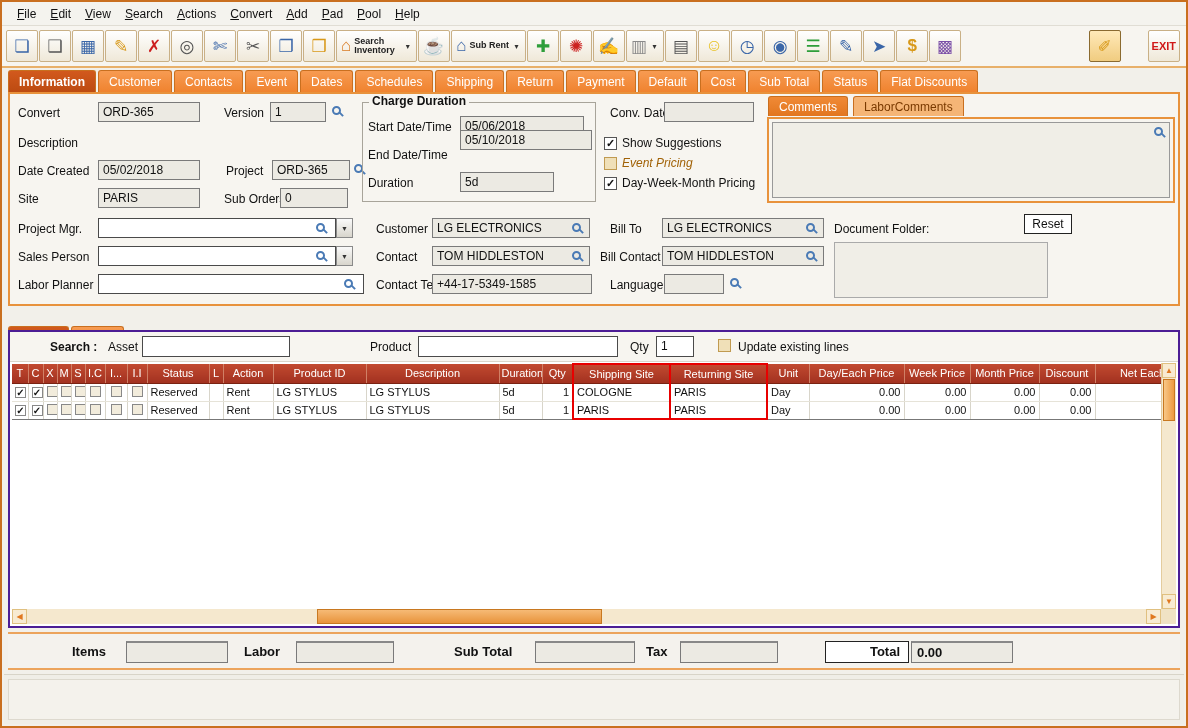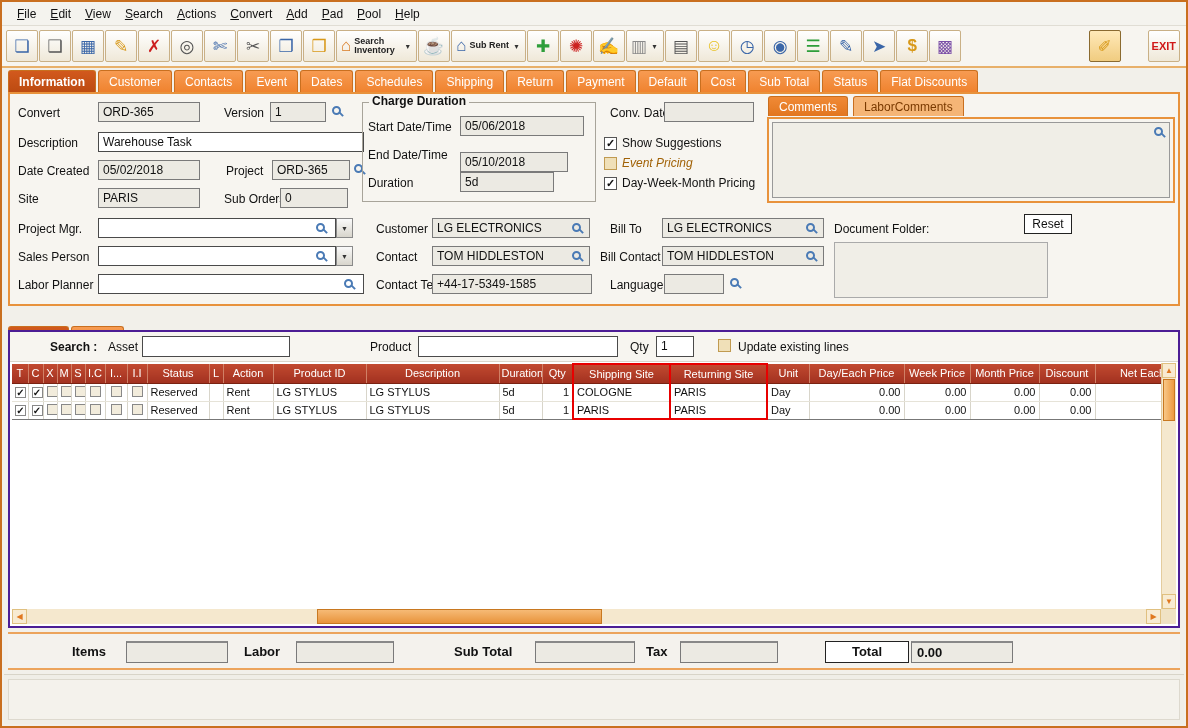--- a/index.html
+++ b/index.html
@@ -123,21 +123,21 @@
             background:linear-gradient(#F6BA76,#E8943C); border:1px solid #C87820; }
   .scorner { position:absolute; right:2px; bottom:2px; width:15px; height:15px; background:#F0E2C4; }
 
   
   .totals { margin:4px 6px 0; height:38px; border-top:2px solid #ECA45C; border-bottom:2px solid #ECA45C;
             background:#F4F2ED; position:relative; flex:0 0 auto; }
   .tlbl { position:absolute; font-weight:bold; font-size:13px; }
   .tfld { position:absolute; height:22px; background:#ECEAE3; border:1px solid #7A7A7A;
           border-top:2px solid #888; padding:2px 5px; font-size:12px; }
   .total-box { position:absolute; height:22px; background:#fff; border:1px solid #222; font-weight:bold;
-               font-size:13px; text-align:center; padding:2px 8px; }
+               font-size:13px; text-align:right; padding:2px 8px; }
   .tfld.boldval { font-weight:bold; font-size:13px; }
 
   
   .statusbar { flex:1; margin:4px 2px 2px; background:#F0EEE7; border-top:1px solid #D8D4C8; position:relative; }
   .statusbar .inner { position:absolute; left:4px; right:4px; top:4px; bottom:4px;
                       background:#F4F2EC; border:1px solid #DDD9CE; }
 </style>
 </head>
 <body>
 
@@ -268,21 +268,20 @@
   </div>
 
   <div class="info-panel">
     <span class="lbl" style="left:8px;top:12px">Convert</span>
     <div class="fld" style="left:88px;top:8px;width:102px">ORD-365</div>
     <span class="lbl" style="left:214px;top:12px">Version</span>
     <div class="fld" style="left:260px;top:8px;width:56px">1</div>
     <span class="mag" style="left:322px;top:12px"></span>
 
     <span class="lbl" style="left:8px;top:42px">Description</span>
-    <div class="fld white" style="left:88px;top:38px;width:266px">Warehouse Task</div>
 
     <span class="lbl" style="left:8px;top:70px">Date Created</span>
     <div class="fld" style="left:88px;top:66px;width:102px">05/02/2018</div>
     <span class="lbl" style="left:216px;top:70px">Project</span>
     <div class="fld" style="left:262px;top:66px;width:78px">ORD-365</div>
     <span class="mag" style="left:344px;top:70px"></span>
 
     <span class="lbl" style="left:8px;top:98px">Site</span>
     <div class="fld" style="left:88px;top:94px;width:102px">PARIS</div>
     <span class="lbl" style="left:214px;top:98px">Sub Orders</span>
@@ -301,21 +300,21 @@
     <span class="lbl" style="left:8px;top:184px">Labor Planner</span>
     <div class="fld white" style="left:88px;top:180px;width:266px"></div>
     <span class="mag" style="left:334px;top:185px"></span>
 
     <div class="groupbox" style="left:352px;top:8px;width:234px;height:100px">
       <span class="group-title">Charge Duration</span>
     </div>
     <span class="lbl" style="left:358px;top:26px">Start Date/Time</span>
     <div class="fld" style="left:450px;top:22px;width:124px">05/06/2018</div>
     <span class="lbl" style="left:358px;top:54px">End Date/Time</span>
-    <div class="fld" style="left:450px;top:58px;width:108px">05/10/2018</div>
+    <div class="fld" style="left:450px;top:36px;width:132px">05/10/2018</div>
     <span class="lbl" style="left:358px;top:82px">Duration</span>
     <div class="fld" style="left:450px;top:78px;width:94px">5d</div>
 
     <span class="lbl" style="left:600px;top:12px">Conv. Date</span>
     <div class="fld" style="left:654px;top:8px;width:90px"></div>
 
     <div class="cbrow" style="left:594px;top:42px">
       <span class="cb">✓</span>
       <span class="lbl" style="position:static">Show Suggestions</span>
     </div>

